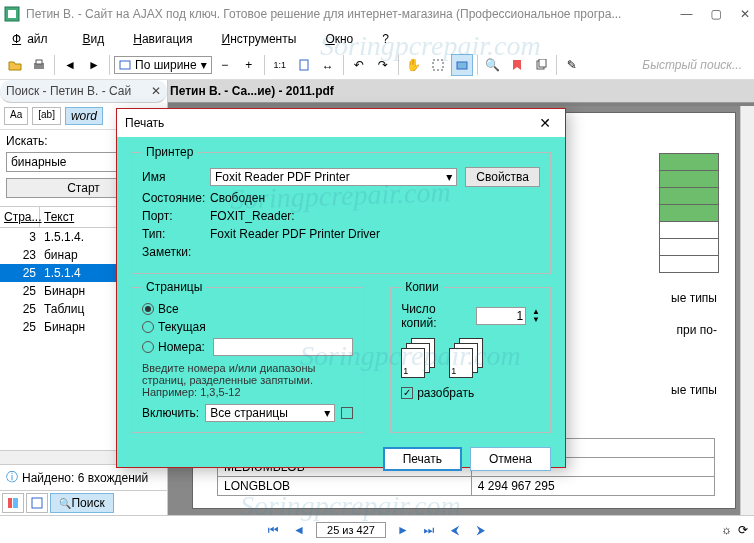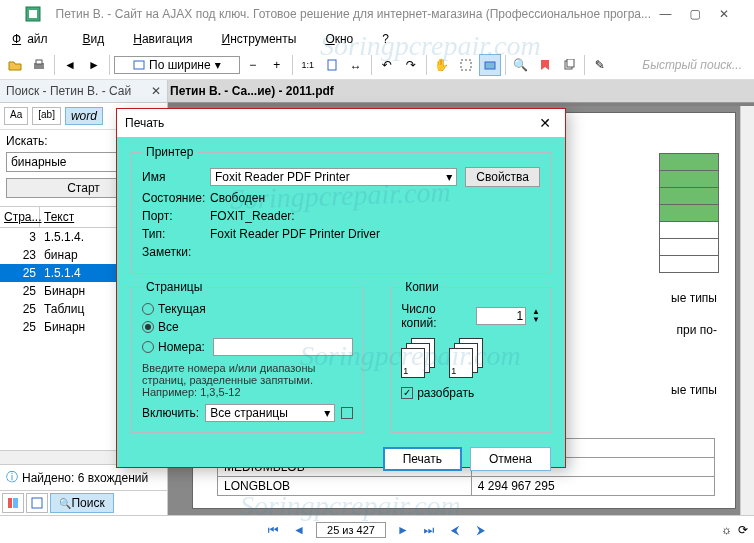--- a/index.html
+++ b/index.html
@@ -1,38 +1,38 @@
 <!DOCTYPE html>
 <html><head>
 <meta charset="utf-8">
 <style>
 * { box-sizing: border-box; margin: 0; padding: 0; font-family: "Segoe UI", Tahoma, sans-serif; font-size: 12px; }
 body { width: 754px; height: 543px; background: #fff; position: relative; overflow: hidden; }
 
 
-.titlebar { height: 28px; display: flex; align-items: center; padding: 0 25px; color: #888; text-align: center; }
+.titlebar { height: 28px; display: flex; align-items: center; padding: 0 4px; color: #888; }
 .titlebar .app-icon { width: 16px; height: 16px; margin-right: 6px; }
 .titlebar .title { flex: 1; white-space: nowrap; overflow: hidden; text-overflow: ellipsis; }
 .titlebar .win-btns { display: flex; gap: 18px; color: #555; }
 .titlebar .win-btns span { cursor: pointer; }
 
 .menubar { height: 22px; display: flex; align-items: center; padding: 0 6px; gap: 17px; }
 .menubar span { padding: 2px 6px; }
 .menubar span u { text-decoration: underline; }
 
 .toolbar { height: 30px; display: flex; align-items: center; padding: 0 4px; gap: 2px; border-bottom: 1px solid #ddd; }
 .tbtn { width: 22px; height: 22px; display: flex; align-items: center; justify-content: center; border: 1px solid transparent; }
 .tbtn.sel { background: #cde6f7; border-color: #7ab8e0; }
 .tsep { width: 1px; height: 20px; background: #ccc; margin: 0 2px; }
-.zoom-sel { border: 1px solid #999; padding: 1px 18px; font-size: 12px; background: #fff; display: flex; align-items: center; gap: 4px; }
+.zoom-sel { border: 1px solid #999; padding: 1px 4px; font-size: 12px; background: #fff; display: flex; align-items: center; gap: 4px; }
 .quick-search { margin-left: auto; color: #aaa; font-style: italic; margin-right: 8px; }
 
 .content { display: flex; height: calc(543px - 28px - 22px - 30px - 28px); }
 .sidebar { width: 168px; border-right: 1px solid #ccc; display: flex; flex-direction: column; }
-.side-tab { background: #eef3f8; padding: 4px 6px; font-size: 11px; color: #444; border-bottom: 1px solid #ccc; display:flex; justify-content:space-between; }
+.side-tab { background: #eef3f8; padding: 4px 6px; font-size: 11px; color: #444; border-bottom: 1px solid #ccc; display:flex; justify-content:space-between;border-radius:11px; }
 .side-modes { display: flex; gap: 4px; padding: 4px; border-bottom: 1px solid #ddd; }
 .mode-btn { border: 1px solid #bbb; padding: 1px 5px; font-size: 10px; background:#fff; }
 .mode-btn.active { background: #cde6f7; border-color:#7ab8e0; }
 .side-label { padding: 4px 6px; }
 .side-input { margin: 0 6px 6px; border: 1px solid #999; padding: 2px 4px; width: calc(100% - 12px); }
 .start-btn { margin: 0 6px 8px; padding: 2px 16px; border: 1px solid #999; background: #eee; }
 .results-head { display: flex; border-top: 1px solid #ccc; border-bottom: 1px solid #ccc; font-size: 11px; }
 .results-head div { padding: 3px 4px; text-decoration: underline; }
 .results-head .c1 { width: 40px; border-right:1px solid #ccc; }
 .results-head .c2 { flex:1; }
@@ -351,26 +351,26 @@
         </div>
       <div class="prow">
           <span class="lab">Заметки:</span>
         </div>
     </fieldset>
 
     <div class="pages-copies">
       <fieldset class="pages-fs">
         <legend>Страницы</legend>
         <div class="radio-row">
+            <span class="radio checked"></span>
+            <span>Все</span>
+          </div>
+        <div class="radio-row">
             <span class="radio"></span>
             <span>Текущая</span>
-          </div>
-        <div class="radio-row">
-            <span class="radio checked"></span>
-            <span>Все</span>
           </div>
         <div class="radio-row">
             <span class="radio"></span>
             <span>Номера:</span>
             <div class="num-input" style="margin-left:4px"></div>
           </div>
         <div class="hint">Введите номера и/или диапазоны страниц, разделенные запятыми. Например: 1,3,5-12</div>
         <div class="incl-row">
           <span>Включить:</span>
           <div class="incl-sel">

